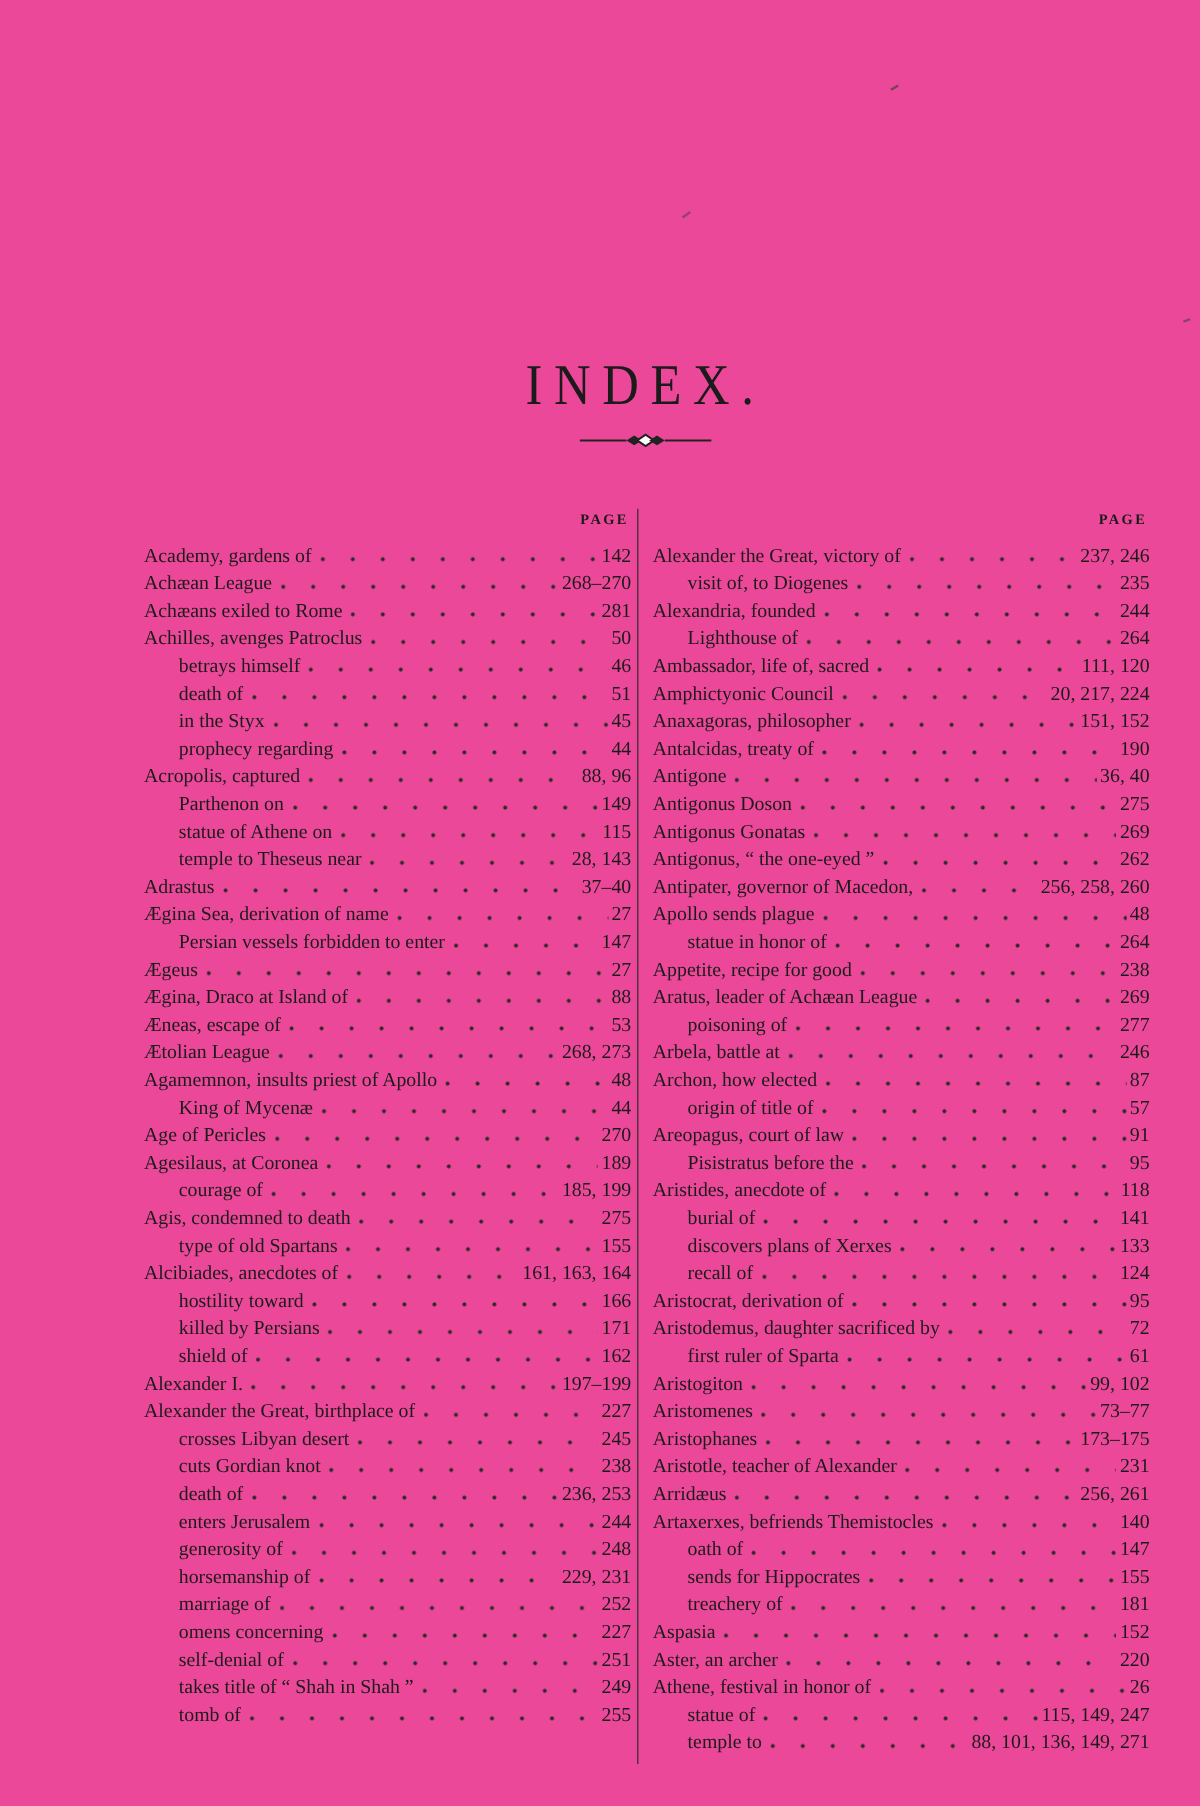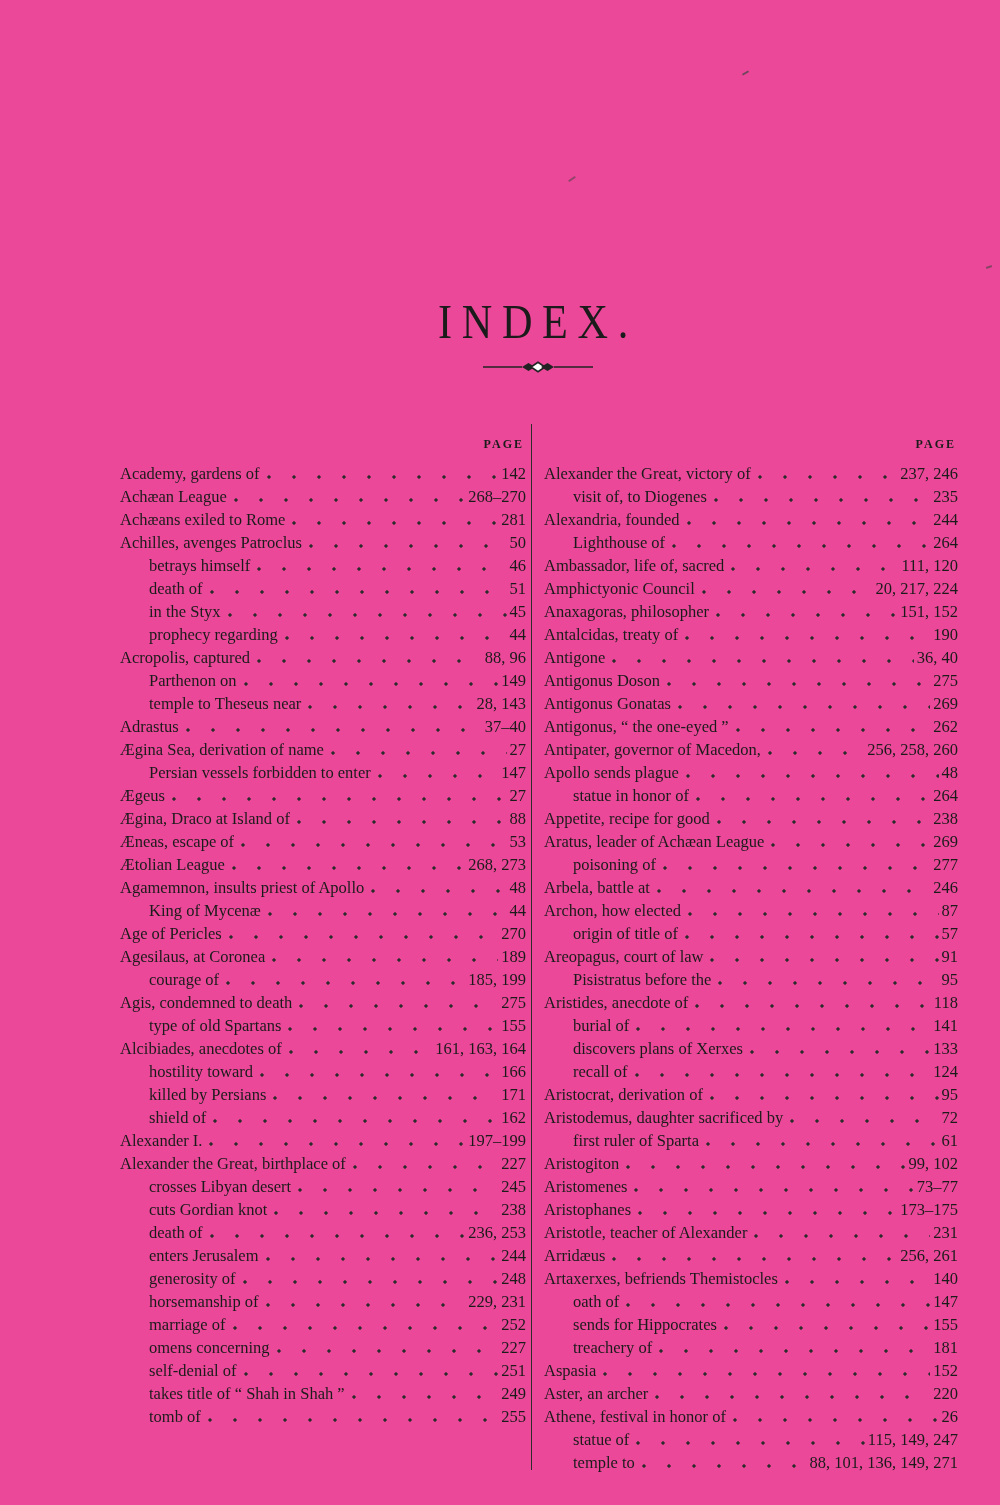--- a/index.html
+++ b/index.html
@@ -35,21 +35,21 @@
     width: 836px;
     text-align: center;
   }
   .columns {
     position: absolute;
     top: 424px;
     left: 120px;
     display: grid;
     grid-template-columns: 406px 10px 422px;
   }
-  .col { min-width: 0; margin-top: 11px; }
+  .col { min-width: 0; }
   .col-right { padding-left: 8px; }
   .col-head {
     height: 27px;
     text-align: right;
     font-size: 12px;
     font-weight: 700;
     letter-spacing: 2px;
     padding-right: 2px;
     box-sizing: border-box;
     padding-top: 2px;
@@ -171,20 +171,25 @@
     <span class="entry-text">Acropolis, captured</span>
     <span class="leader"></span>
     <span class="entry-pages">88, 96</span>
   </div>
           <div class="entry ind">
     <span class="entry-text">Parthenon on</span>
     <span class="leader"></span>
     <span class="entry-pages">149</span>
   </div>
           <div class="entry ind">
+    <span class="entry-text">statue of Athene on</span>
+    <span class="leader"></span>
+    <span class="entry-pages">115</span>
+  </div>
+          <div class="entry ind">
     <span class="entry-text">temple to Theseus near</span>
     <span class="leader"></span>
     <span class="entry-pages">28, 143</span>
   </div>
           <div class="entry">
     <span class="entry-text">Adrastus</span>
     <span class="leader"></span>
     <span class="entry-pages">37–40</span>
   </div>
           <div class="entry">

